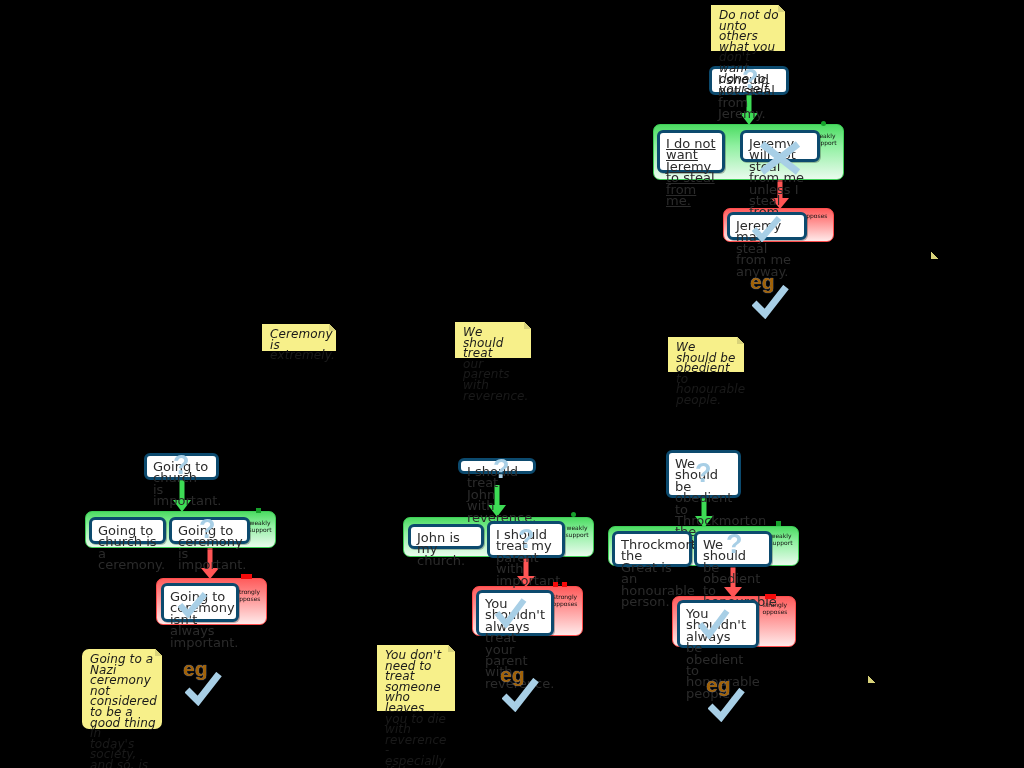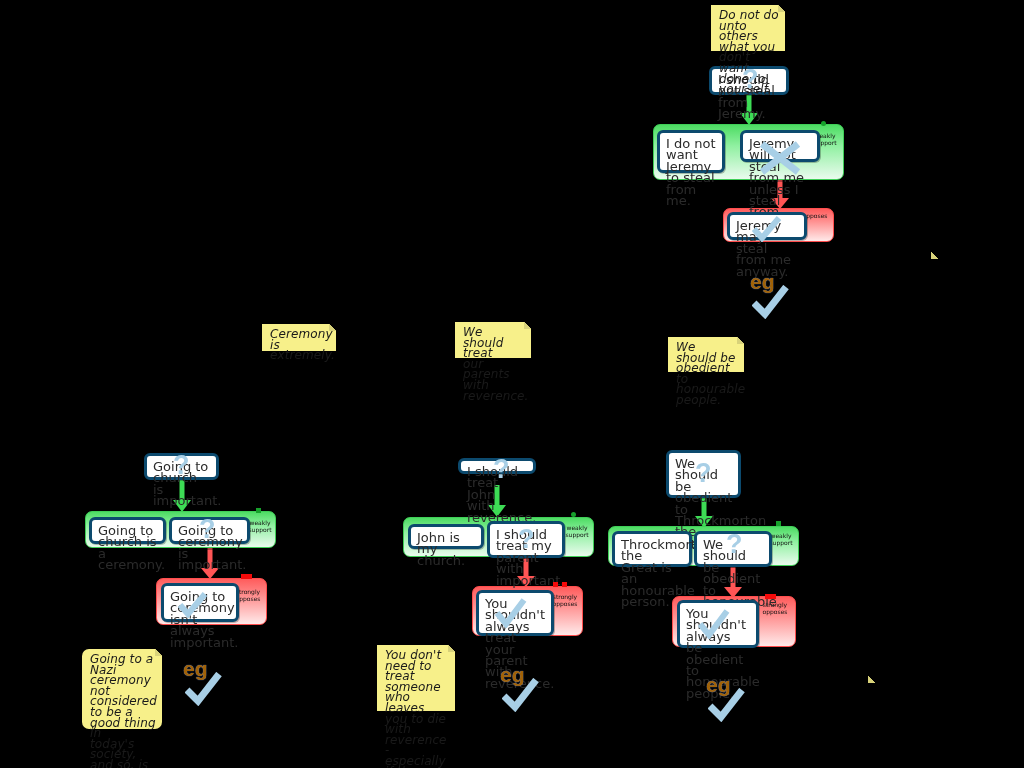--- a/index.html
+++ b/index.html
@@ -113,21 +113,21 @@
   <div class="conn green" style="left:709px;top:95px;width:80px;height:30px;">
     <div class="stem" style="top:0;width:5px;height:20px;"></div>
     <div class="flare" style="top:18px;transform:translateX(-50%) rotate(180deg);"></div>
   </div>
 
   <div class="panel support" style="left:653px;top:124px;width:191px;height:56px;"></div>
   <div class="panel-label" style="left:808px;top:132px;">weakly
 support</div>
   <div class="marker dot m-green" style="left:821px;top:121px;"></div>
 
-  <div class="claim" style="left:657px;top:130px;width:68px;height:43px;">I do not want
+  <div class="claim" style="left:657px;top:130px;width:68px;height:43px;text-decoration:underline;">I do not want
 Jeremy to steal
 from me.</div>
 
   <div class="claim" style="left:740px;top:130px;width:80px;height:32px;">Jeremy will not
 steal from me
 unless I steal from
 him.</div>
   <div class="wm wm-x" style="left:757px;top:140px;">
     <svg width="46" height="36" viewBox="0 0 46 36">
       <line x1="5" y1="4" x2="41" y2="32" stroke="#a8cfe6" stroke-width="7"></line>

